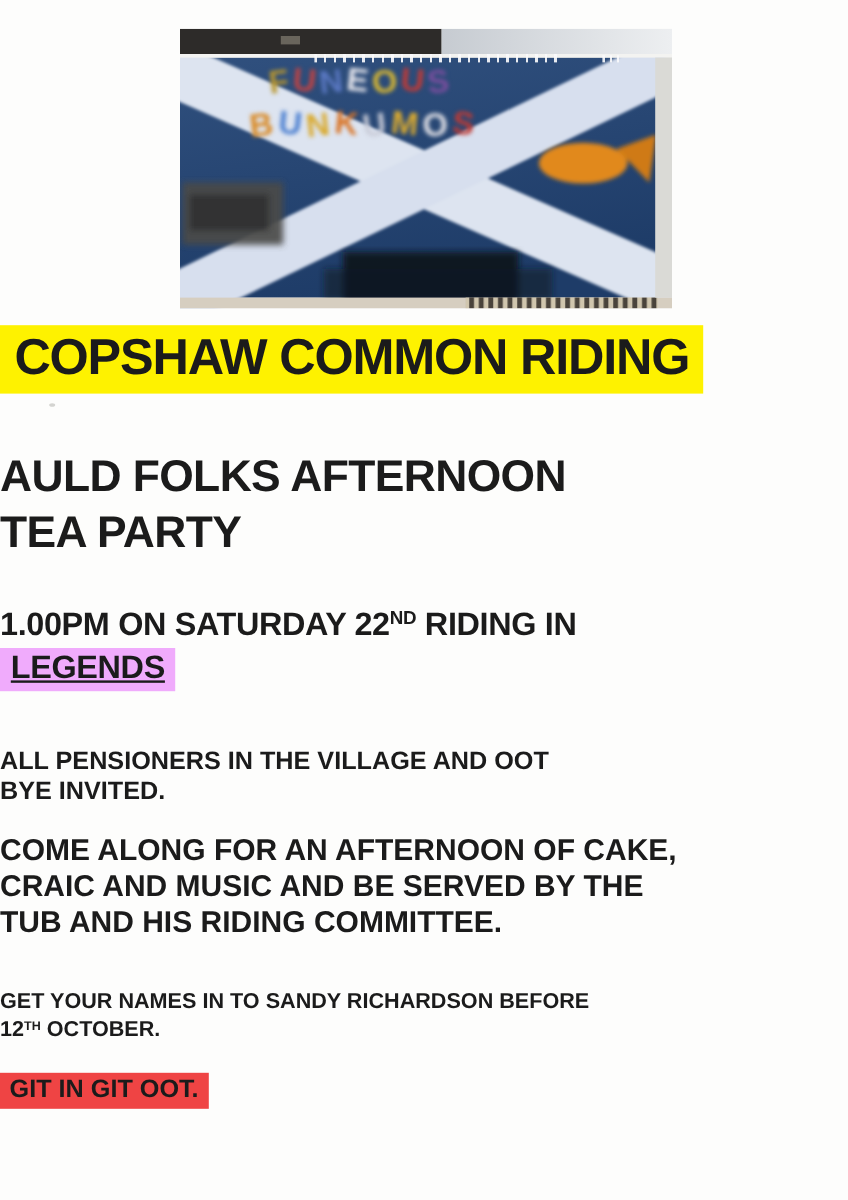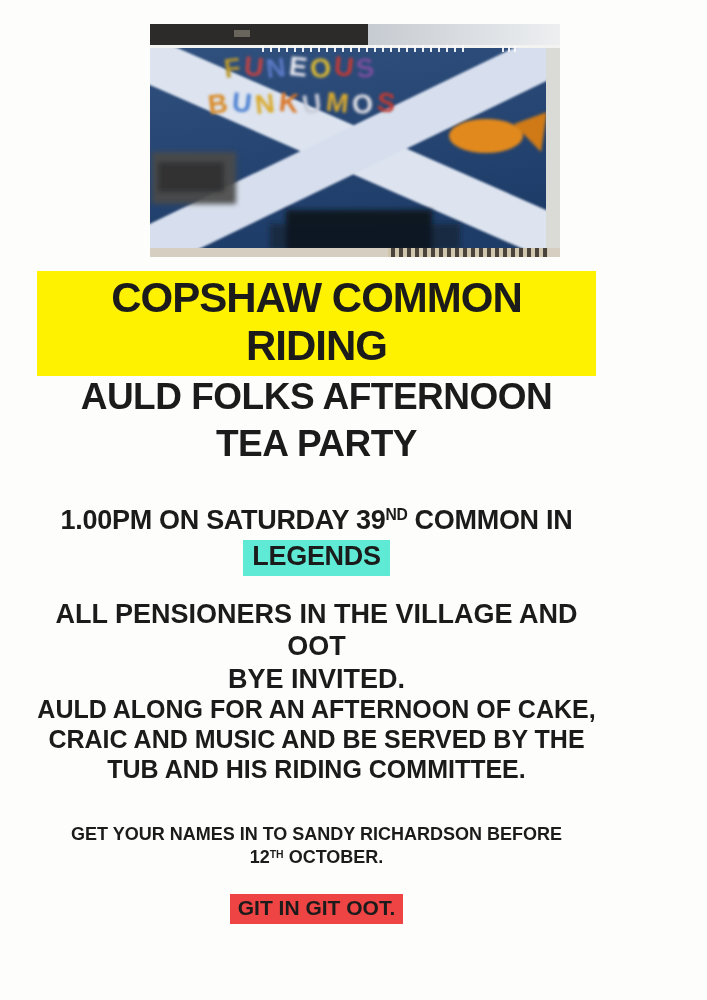--- a/index.html
+++ b/index.html
@@ -2,22 +2,22 @@
 <html><head>
 <meta charset="utf-8">
 <style>
   html,body{margin:0;padding:0;}
   body{
     width:707px;height:1000px;position:relative;overflow:hidden;
     background:#fdfdfc;
     font-family:"Liberation Sans",sans-serif;
   }
   .center-block{
-    position:absolute;left:0;width:559px;text-align:center;
-    font-weight:bold;color:#1b1b1b;padding-left:37px;
+    position:absolute;left:0;width:707px;text-align:left;
+    font-weight:bold;color:#1b1b1b;
   }
   
   .photo{position:absolute;left:150px;top:24px;width:410px;height:233px;}
   .photo svg{position:absolute;left:0;top:0;}
   .letters{position:absolute;font-weight:bold;filter:blur(1.6px);white-space:nowrap;z-index:3;}
   .letters span{display:inline-block;}
   .letters span:nth-child(odd){transform:rotate(-7deg) translateY(1px);}
   .letters span:nth-child(even){transform:rotate(6deg);}
   .letters-row1{left:74px;top:28px;font-size:27px;letter-spacing:3px;}
   .letters-row2{left:58px;top:64px;font-size:27px;letter-spacing:4px;}
@@ -28,21 +28,21 @@
     background:repeating-linear-gradient(90deg,rgba(250,250,252,.9) 0 2px,transparent 2px 6px);}
   
   .hl-yellow{display:inline-block;padding:3px 12px 6px;}
   .hl-red{display:inline-block;padding:1px 9px 4px;}
   .hl-yellow-sm{display:inline-block;padding:2px 8px 4px;}
   
   .title{top:271px;font-size:42px;letter-spacing:-1px;}
   .subtitle{top:374px;font-size:37px;line-height:1.26;letter-spacing:-0.5px;}
   .when{top:505px;font-size:27px;letter-spacing:-0.3px;}
   .when .venue-row{margin-top:4px;}
-  .invite{top:598px;font-size:27px;line-height:1.2;}
+  .invite{top:622px;font-size:21px;line-height:1.2;}
   .desc{top:694px;font-size:25px;line-height:1.2;}
   .rsvp{top:823px;font-size:18px;line-height:1.3;}
   .footer{top:894px;font-size:21px;}
   sup{font-size:58%;vertical-align:baseline;position:relative;top:-0.55em;font-weight:bold;}
   .speck{position:absolute;left:41px;top:336px;width:5px;height:3px;background:#b9b9b4;opacity:.6;border-radius:50%;}
 </style>
 </head>
 <body>
 
 <div class="photo">
@@ -117,34 +117,34 @@
   <span class="hl-yellow" style="background-color: rgb(254, 242, 0);">COPSHAW COMMON RIDING</span>
 </div>
 
 <div class="center-block subtitle">
   <div>AULD FOLKS AFTERNOON</div>
   <div>TEA PARTY</div>
 </div>
 
 <div class="center-block when">
   <div>
-    <span>1.00PM ON SATURDAY 39</span><sup>ND</sup><span> COMMON IN</span>
+    <span>1.00PM ON SATURDAY 22</span><sup>ND</sup><span> RIDING IN</span>
   </div>
   <div class="venue-row">
-    <span class="hl-red" style="background-color: #5eead4;">LEGENDS</span>
+    <span class="hl-red" style="background-color: #f0abfc; text-decoration: underline;">LEGENDS</span>
   </div>
 </div>
 
 <div class="center-block invite">
   <div>ALL PENSIONERS IN THE VILLAGE AND OOT</div>
   <div>BYE INVITED.</div>
 </div>
 
 <div class="center-block desc">
-  <div>AULD ALONG FOR AN AFTERNOON OF CAKE,</div>
+  <div>COME ALONG FOR AN AFTERNOON OF CAKE,</div>
   <div>CRAIC AND MUSIC AND BE SERVED BY THE</div>
   <div>TUB AND HIS RIDING COMMITTEE.</div>
 </div>
 
 <div class="center-block rsvp">
   <div>GET YOUR NAMES IN TO SANDY RICHARDSON BEFORE</div>
   <div>
     <span>12</span><sup>TH</sup><span> OCTOBER.</span>
   </div>
 </div>

